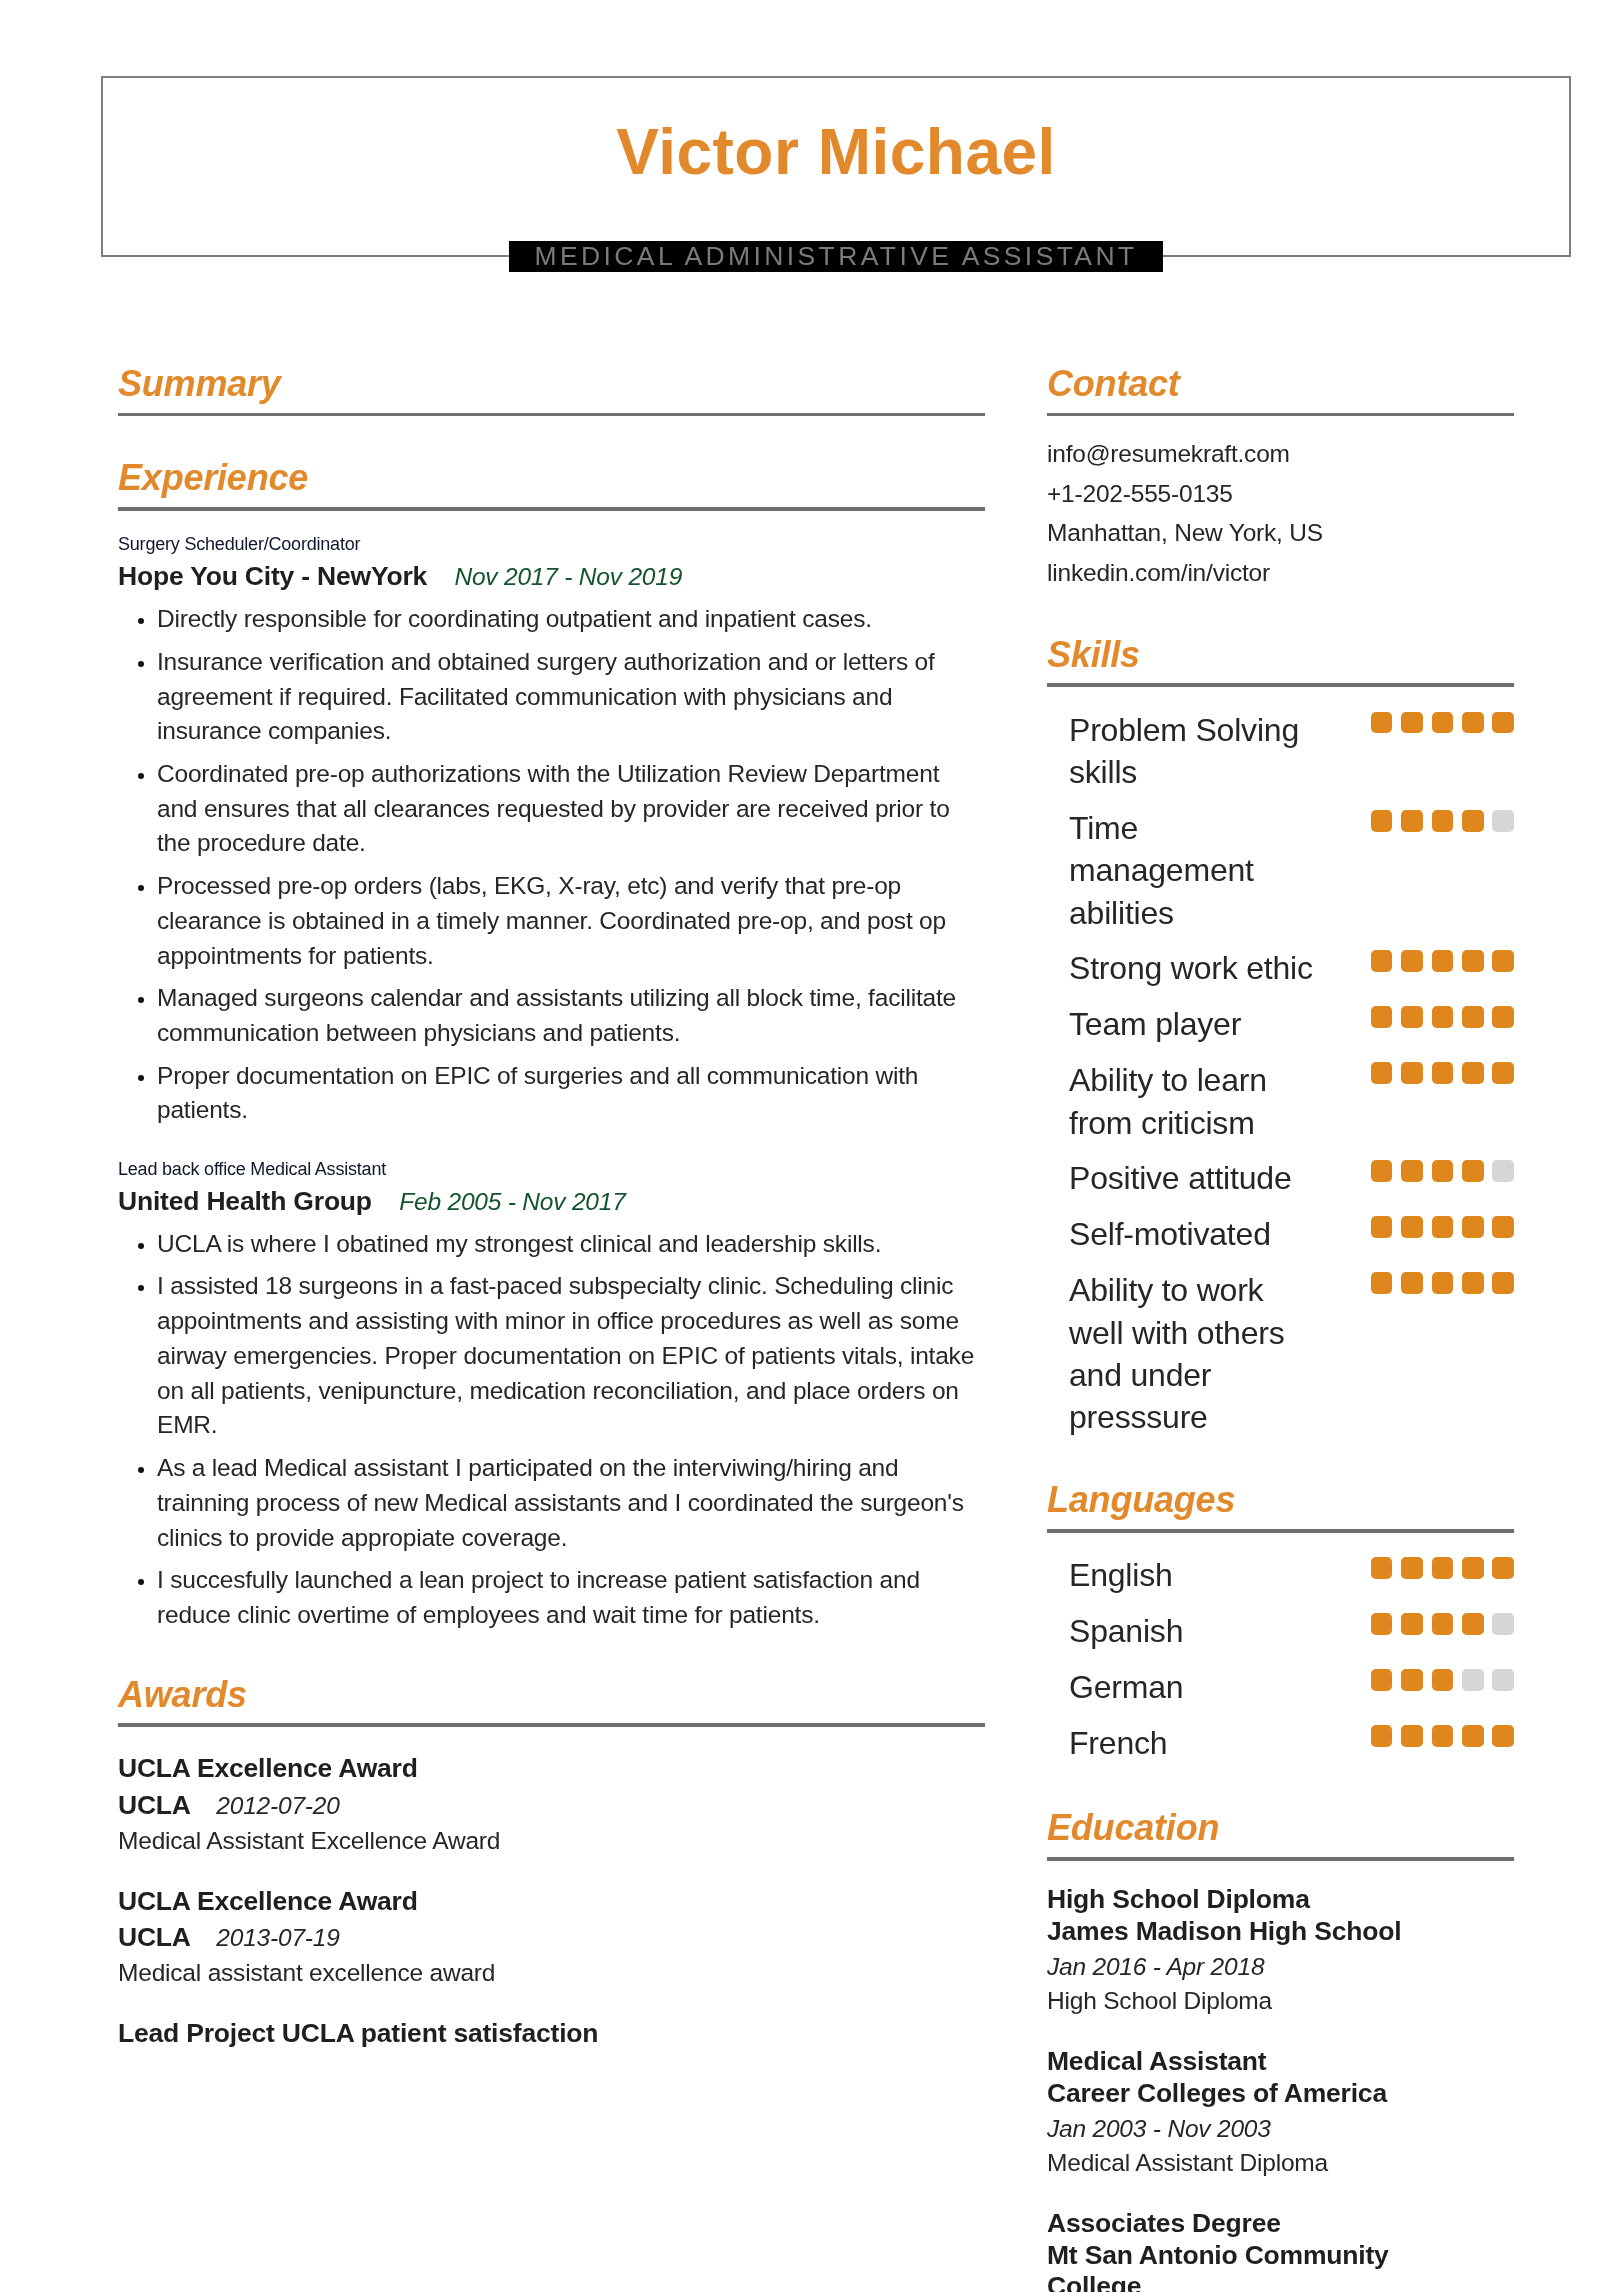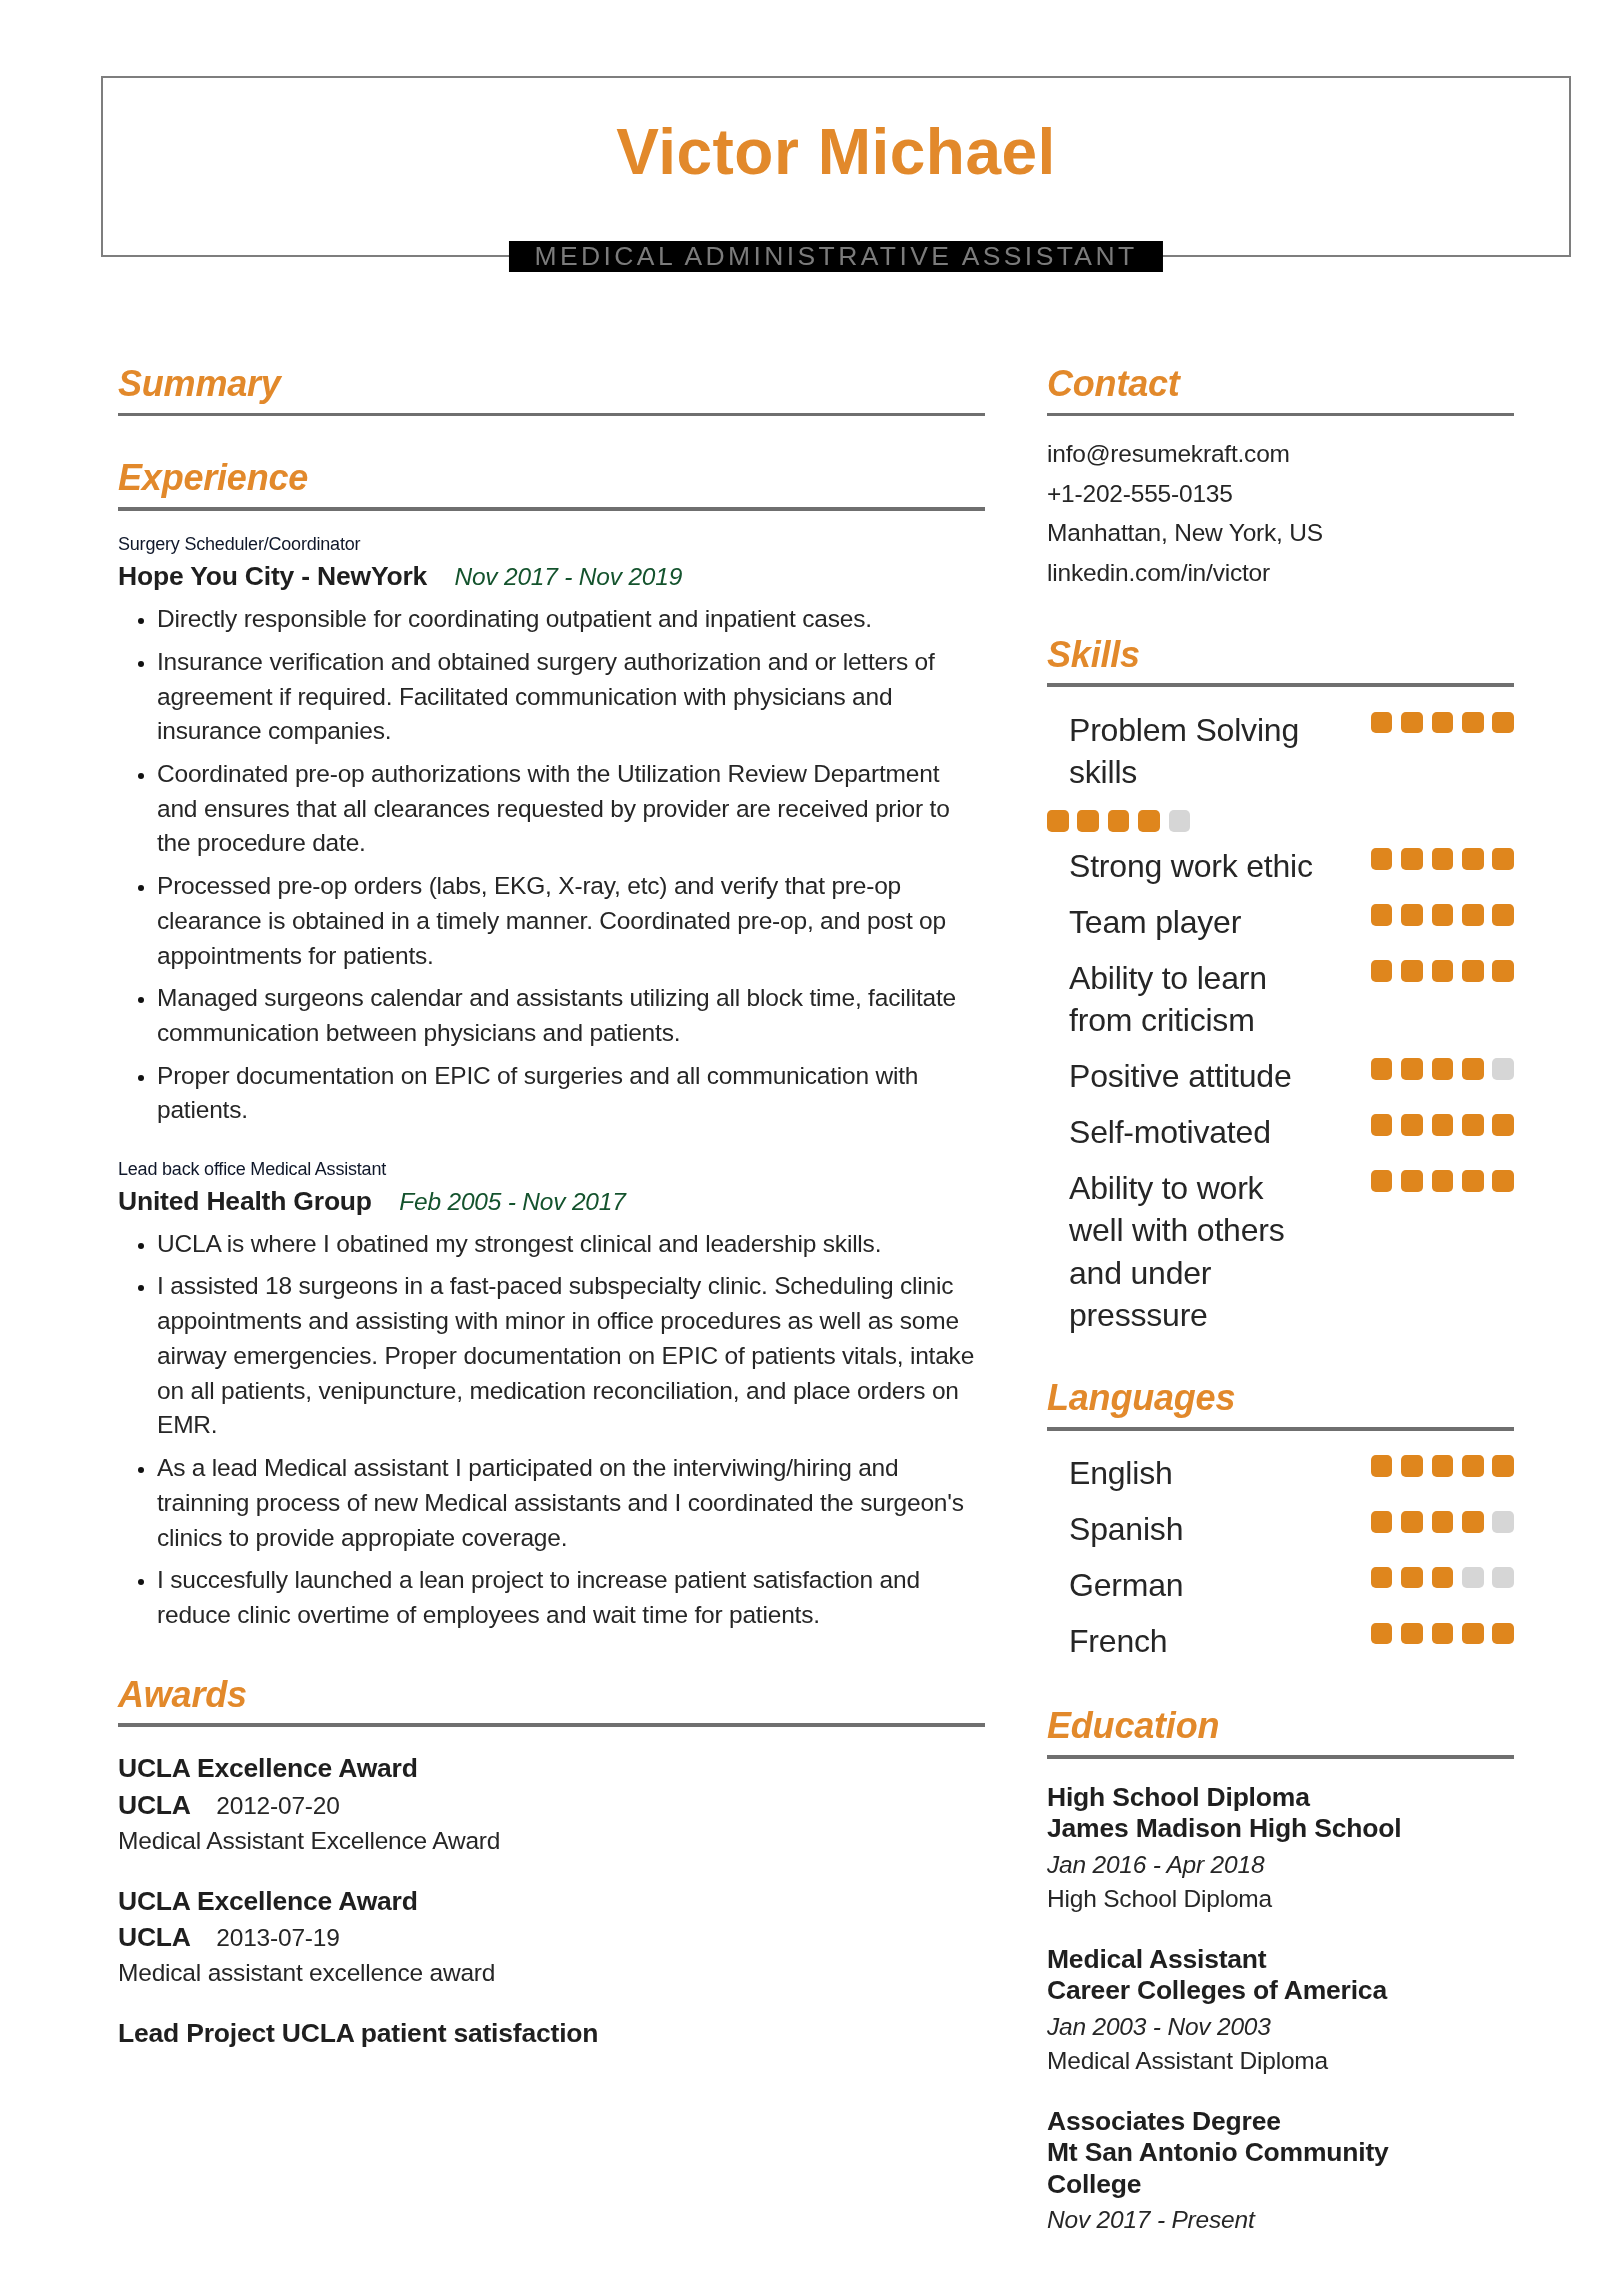--- a/index.html
+++ b/index.html
@@ -44,21 +44,21 @@
   }
   .job ul{margin:9.8px 0 0 0;padding-left:39px;}
   .job li{font-size:24.5px;line-height:1.42;margin-bottom:7.8px;}
   .job li::marker{color:#111;font-size:20.6px;}
   
   .awards-list{margin-top:25.5px;}
   .award{margin-bottom:31px;}
   .award-title{font-size:26.5px;font-weight:700;margin:0 0 5.9px 0;color:#1f1f1f;}
   .award-line{font-size:26.5px;font-weight:700;color:#1f1f1f;}
   .award-line .award-date{
-    font-size:24.5px;font-weight:400;margin-left:25.5px;color:#262626;
+    font-size:24.5px;font-weight:400;font-style:italic;margin-left:25.5px;color:#262626;
   }
   .award-desc{font-size:24.5px;margin-top:5.9px;}
   
   .contact-lines{margin-top:17.6px;}
   .contact-line{font-size:24.5px;line-height:1.62;}
   
   .rating-rows{margin-top:21.6px;}
   .rating-row{display:flex;justify-content:space-between;margin-bottom:13.7px;}
   .rating-label{font-size:32px;line-height:1.32;width:245px;margin-left:22px;}
   .squares{display:flex;gap:8.8px;align-items:flex-start;padding-top:2.9px;}
@@ -159,20 +159,21 @@
           <div class="rating-label">Problem Solving skills</div>
           <div class="squares">
             <div class="square"></div>
             <div class="square"></div>
             <div class="square"></div>
             <div class="square"></div>
             <div class="square"></div>
           </div>
         </div>
         <div class="rating-row">
+          <div class="rating-label">Time management abilities</div>
           <div class="squares">
             <div class="square"></div>
             <div class="square"></div>
             <div class="square"></div>
             <div class="square"></div>
             <div class="square off"></div>
           </div>
         </div>
         <div class="rating-row">
           <div class="rating-label">Strong work ethic</div>

